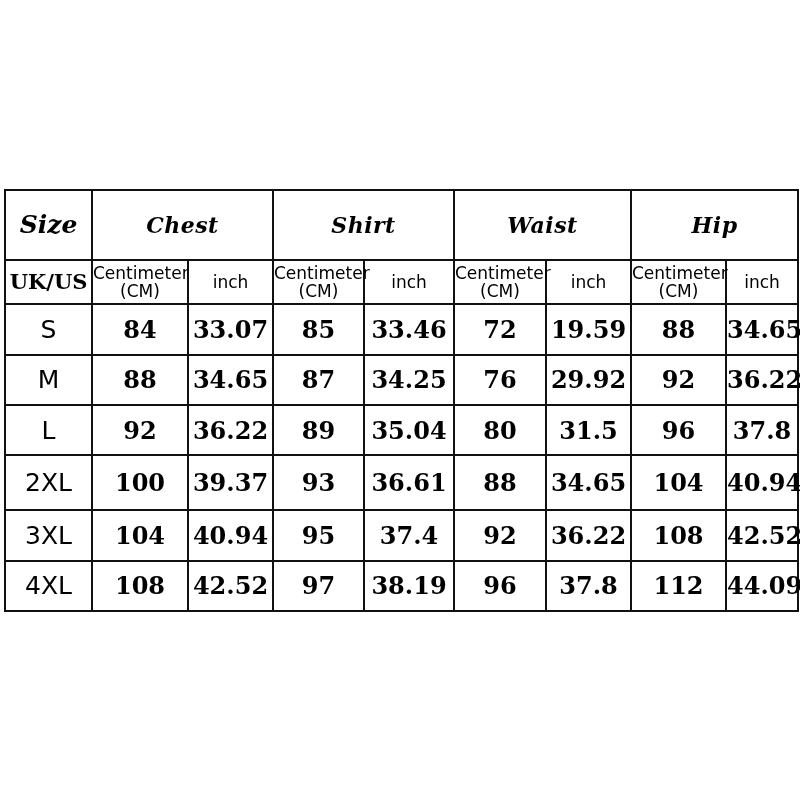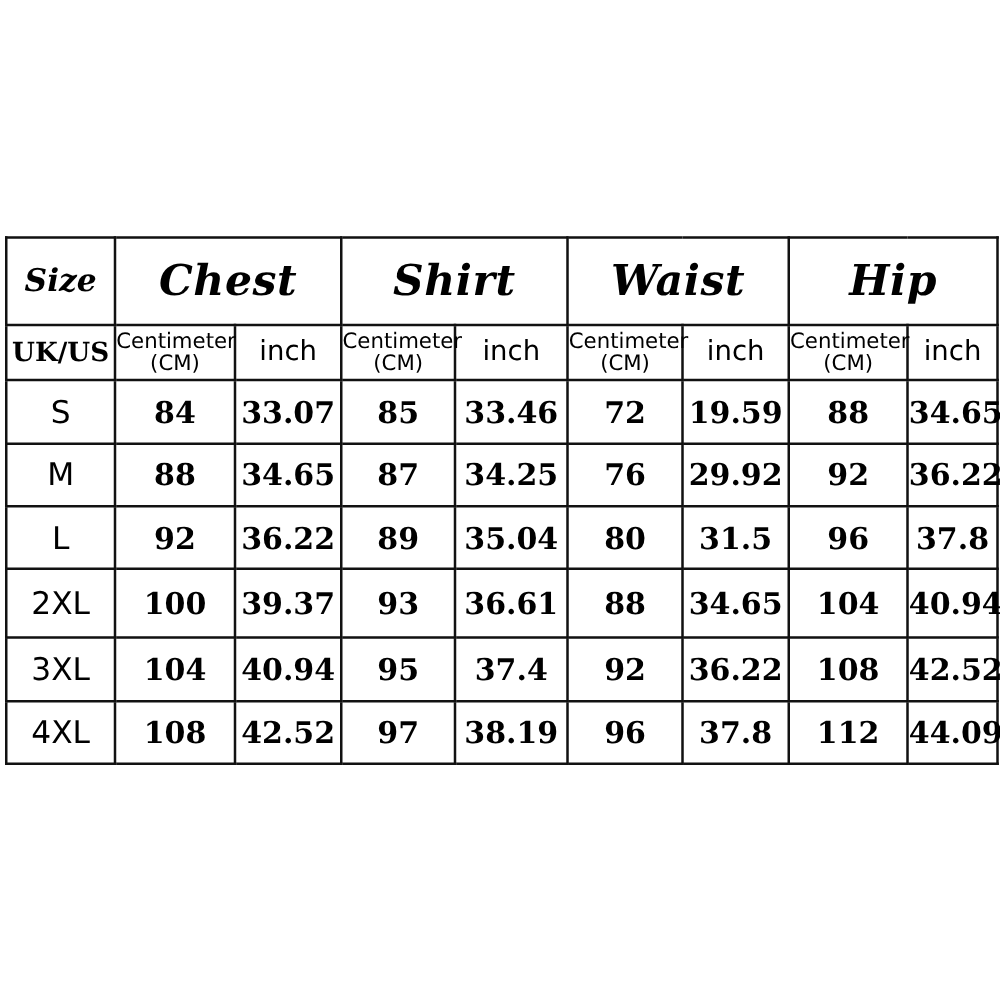--- a/index.html
+++ b/index.html
@@ -38,21 +38,21 @@
   }
   
   td.g { background: #8ed14b; }
   td.w { background: #ffffff; }
 
   
   td.grouphead {
     font-family: "DejaVu Serif", "Liberation Serif", serif;
     font-weight: bold;
     font-style: italic;
-    font-size: 34px;
+    font-size: 22px;
     letter-spacing: 0.5px;
   }
   td.grouphead-size {
     font-family: "DejaVu Serif", "Liberation Serif", serif;
     font-weight: bold;
     font-style: italic;
     font-size: 25px;
   }
   
   td.ukus {
@@ -65,21 +65,21 @@
   td.unit-cm {
     font-family: "DejaVu Sans", "Liberation Sans", sans-serif;
     font-size: 17px;
     font-weight: normal;
     line-height: 1.08;
   }
   td.unit-cm .l1 { display: block; }
   td.unit-cm .l2 { display: block; }
   td.unit-inch {
     font-family: "DejaVu Sans", "Liberation Sans", sans-serif;
-    font-size: 22px;
+    font-size: 17px;
     font-weight: normal;
   }
   
   td.sizelabel {
     font-family: "DejaVu Sans", "Liberation Sans", sans-serif;
     font-size: 25px;
     font-weight: normal;
     color: #111111;
   }
   

